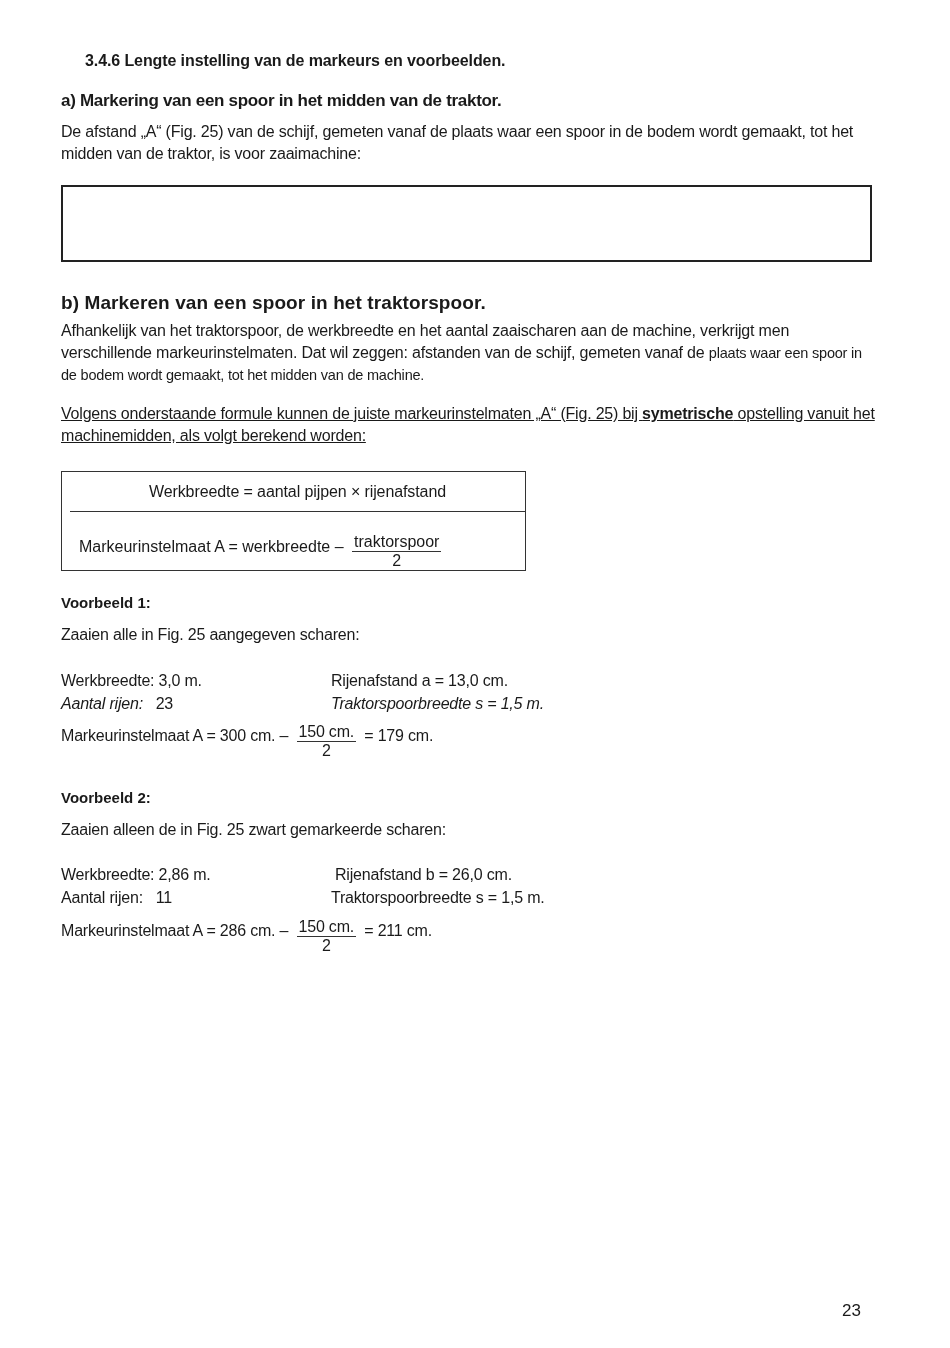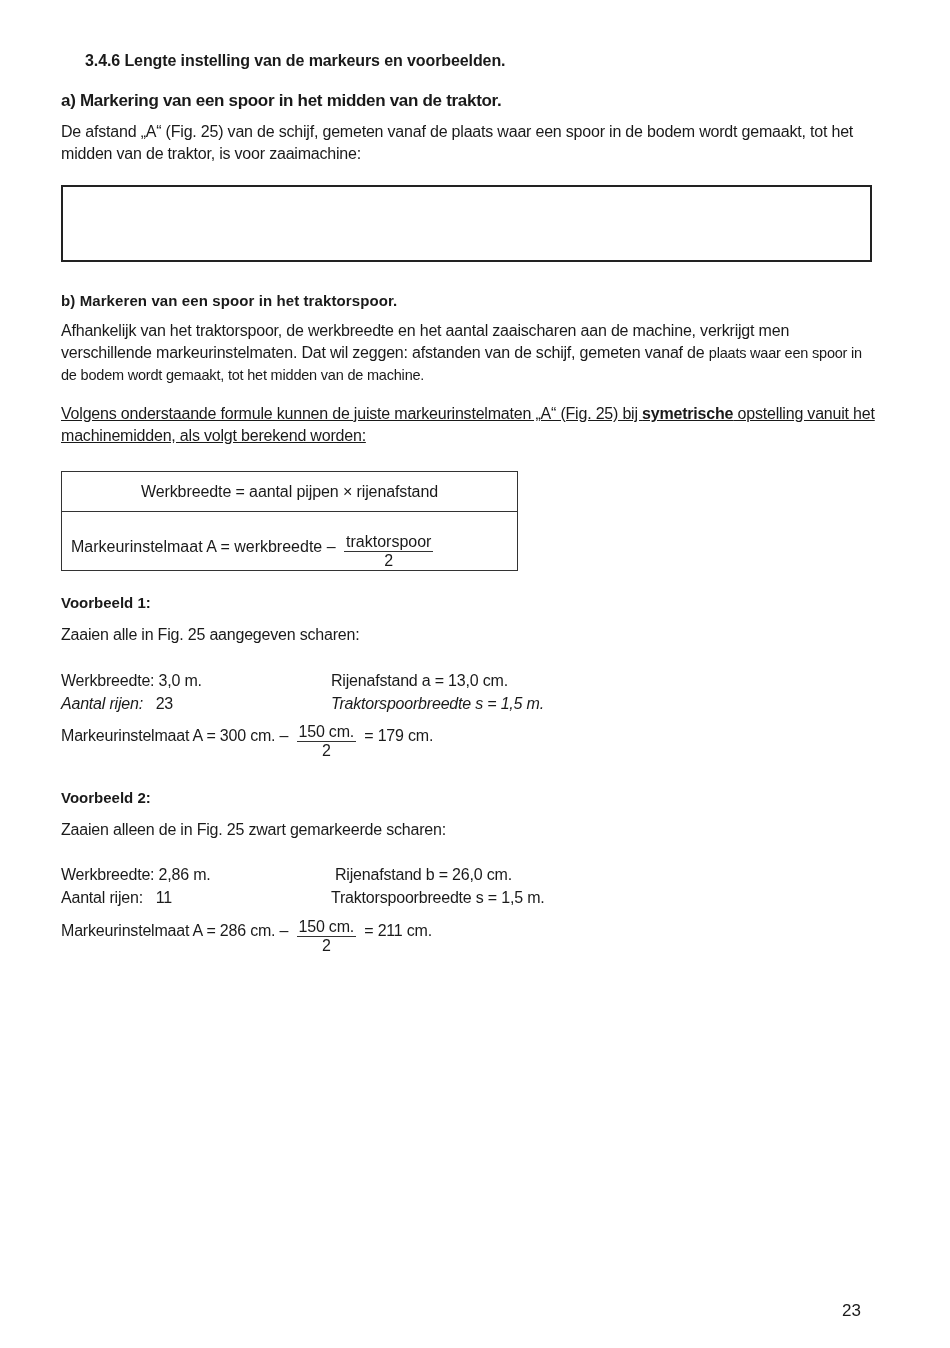--- a/index.html
+++ b/index.html
@@ -17,28 +17,28 @@
       border: 2px solid #222; border-top-width: 2px; display: flex;
     }
     .tbl1 .cell { flex: 1; position: relative; }
     .tbl1 .cell.left { border-right: 1.5px solid #333; }
     .tbl1 .row { position: absolute; font-size: 16px; letter-spacing: -0.2px; white-space: nowrap; }
     .tbl1 .left .r1 { left: 110px; top: 15px; }
     .tbl1 .left .r2 { left: 110px; top: 46px; }
     .tbl1 .right .r1 { left: 110px; top: 15px; }
     .tbl1 .right .r2 { left: 110px; top: 46px; }
     .tbl1 .val { margin-left: 14px; }
-    .h3 { left: 61px; top: 292px; font-size: 15px; font-weight: bold; letter-spacing: 0.1px; }
+    .h3 { left: 61px; top: 292px; font-size: 19px; font-weight: bold; letter-spacing: 0.1px; }
     .p2 { left: 61px; top: 320px; width: 815px; }
     .p2 .small { font-size: 14.5px; }
     .p3 { left: 61px; top: 403px; width: 815px; text-decoration: underline; }
     .p3 b { font-weight: bold; }
     .tbl2 {
       left: 61px; top: 471px; width: 455px; height: 98px;
-      border: 1px solid #333; border-bottom-width: 1.5px;
+      border: 1px solid #333; border-bottom-width: 1.5px; padding-left: 8px;
     }
     .tbl2 .row1 {
       height: 39px; border-bottom: 1px solid #333; text-align: center;
       font-size: 16px; line-height: 39px; letter-spacing: -0.1px;
     }
     .tbl2 .row2 { position: relative; height: 58px; font-size: 16px; }
     .frac { display: inline-block; vertical-align: middle; text-align: center; position: relative; }
     .frac .num { display: block; border-bottom: 1px solid #333; padding: 0 2px; line-height: 18px; }
     .frac .den { display: block; line-height: 18px; }
     .tbl2 .f-text { position: absolute; left: 9px; top: 17px; white-space: nowrap; }

